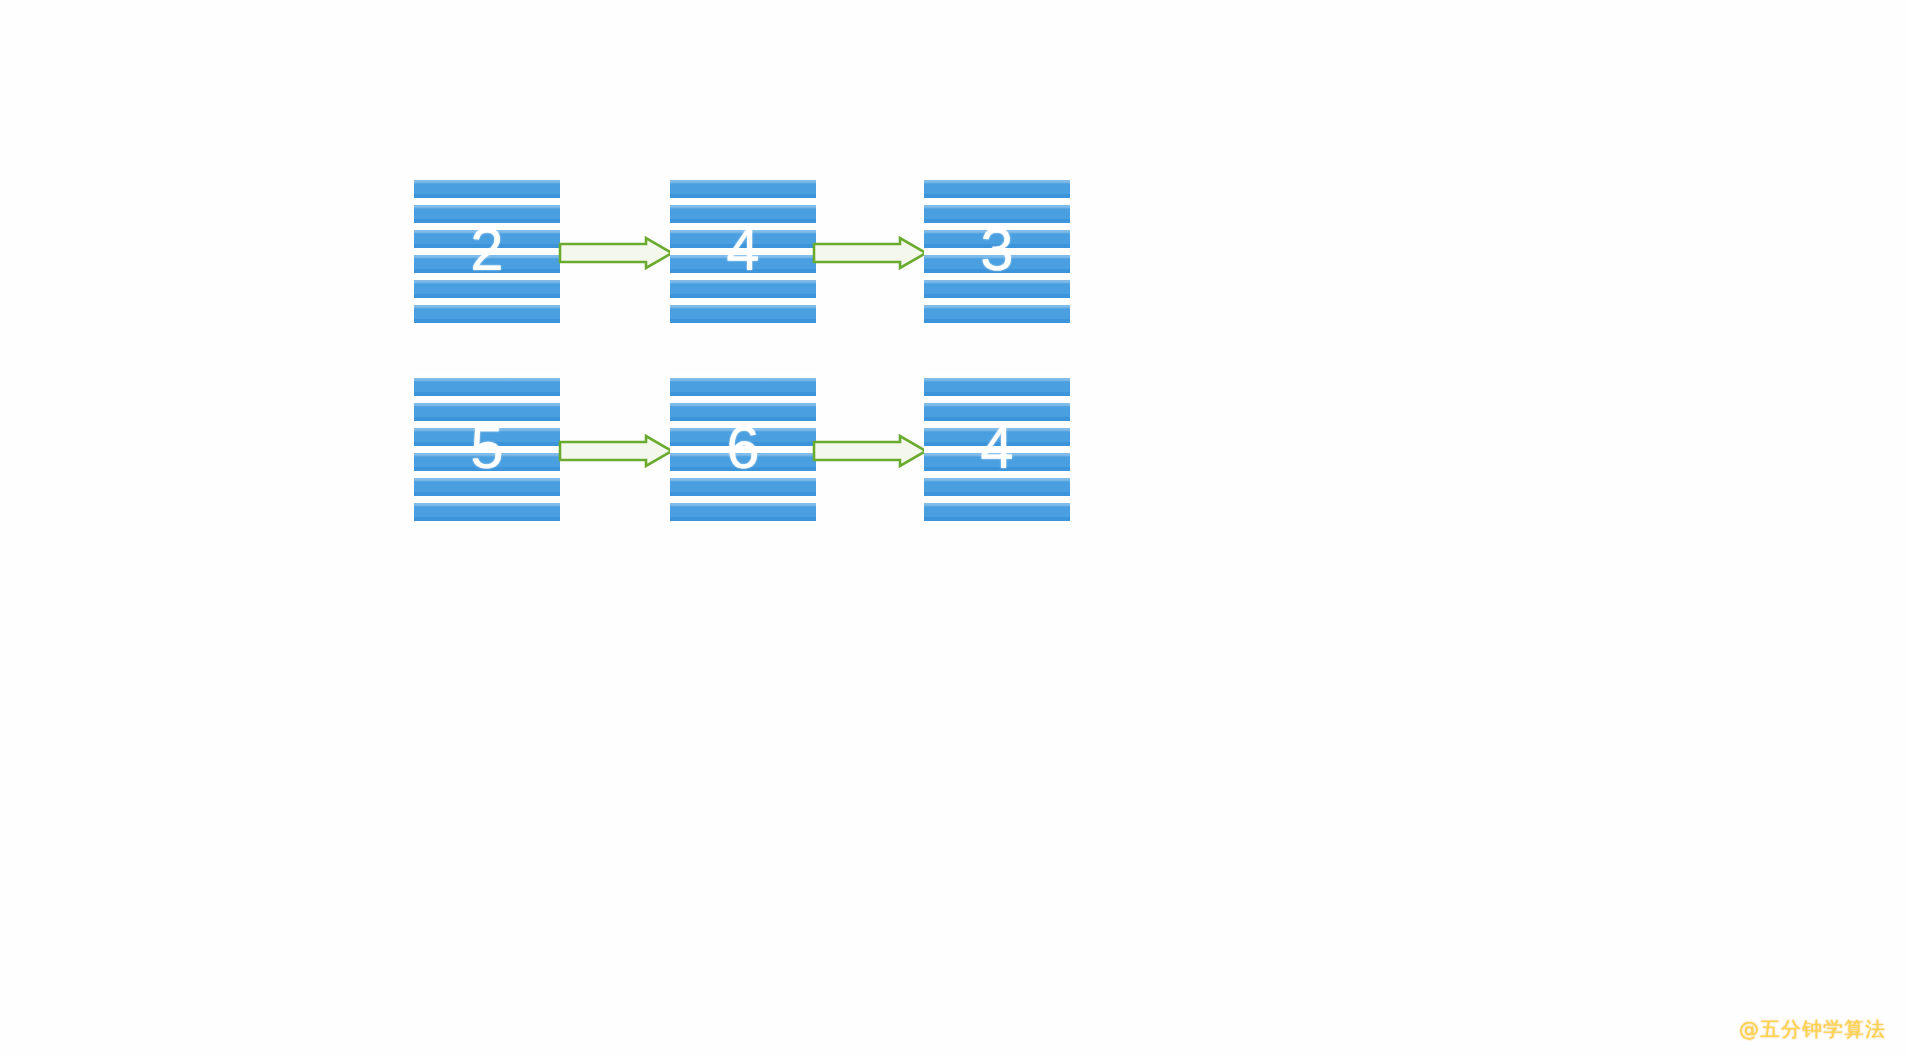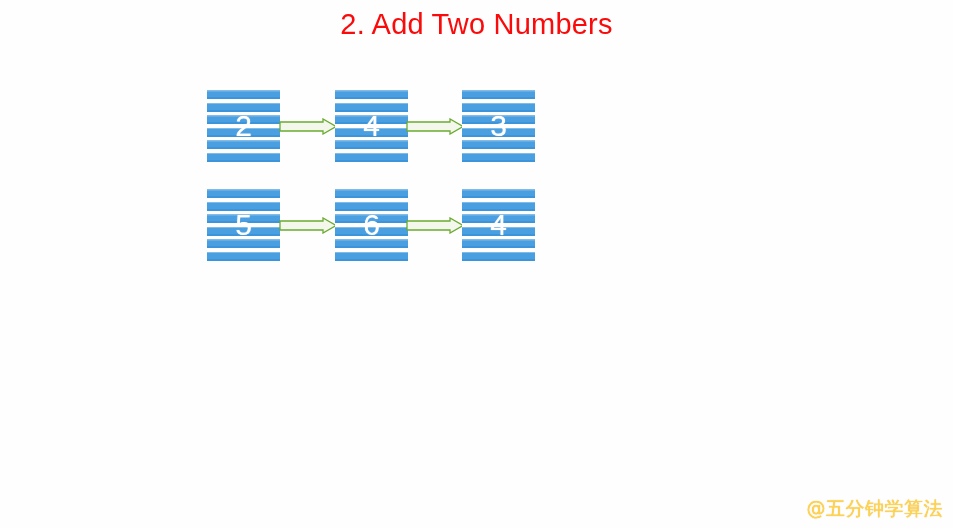--- a/index.html
+++ b/index.html
@@ -121,33 +121,32 @@
   .arrow-0 { left: 72px; }
   .arrow-1 { left: 199px; }
   .arrow svg { display: block; }
 
   
   #watermark {
     position: absolute;
     right: 10px;
     bottom: 6px;
     color: #ffd34d;
-    font-size: 19px;
+    font-size: 10px;
     font-family: "DejaVu Sans", sans-serif;
     letter-spacing: 0.5px;
     white-space: nowrap;
     text-shadow: 0 0 1px rgba(230,170,20,0.9);
   }
 </style>
 </head>
 <body>
 
 <div id="slide">
 
-  <div id="slide-title">2. Add Two Numbers</div>
 
   <div class="list-row" id="list-row-0">
 
     <div class="node node-0">
       <div class="stripes"></div>
       <div class="value">2</div>
     </div>
 
     <div class="arrow arrow-0">
       <svg width="58" height="17" viewBox="0 0 58 17">

